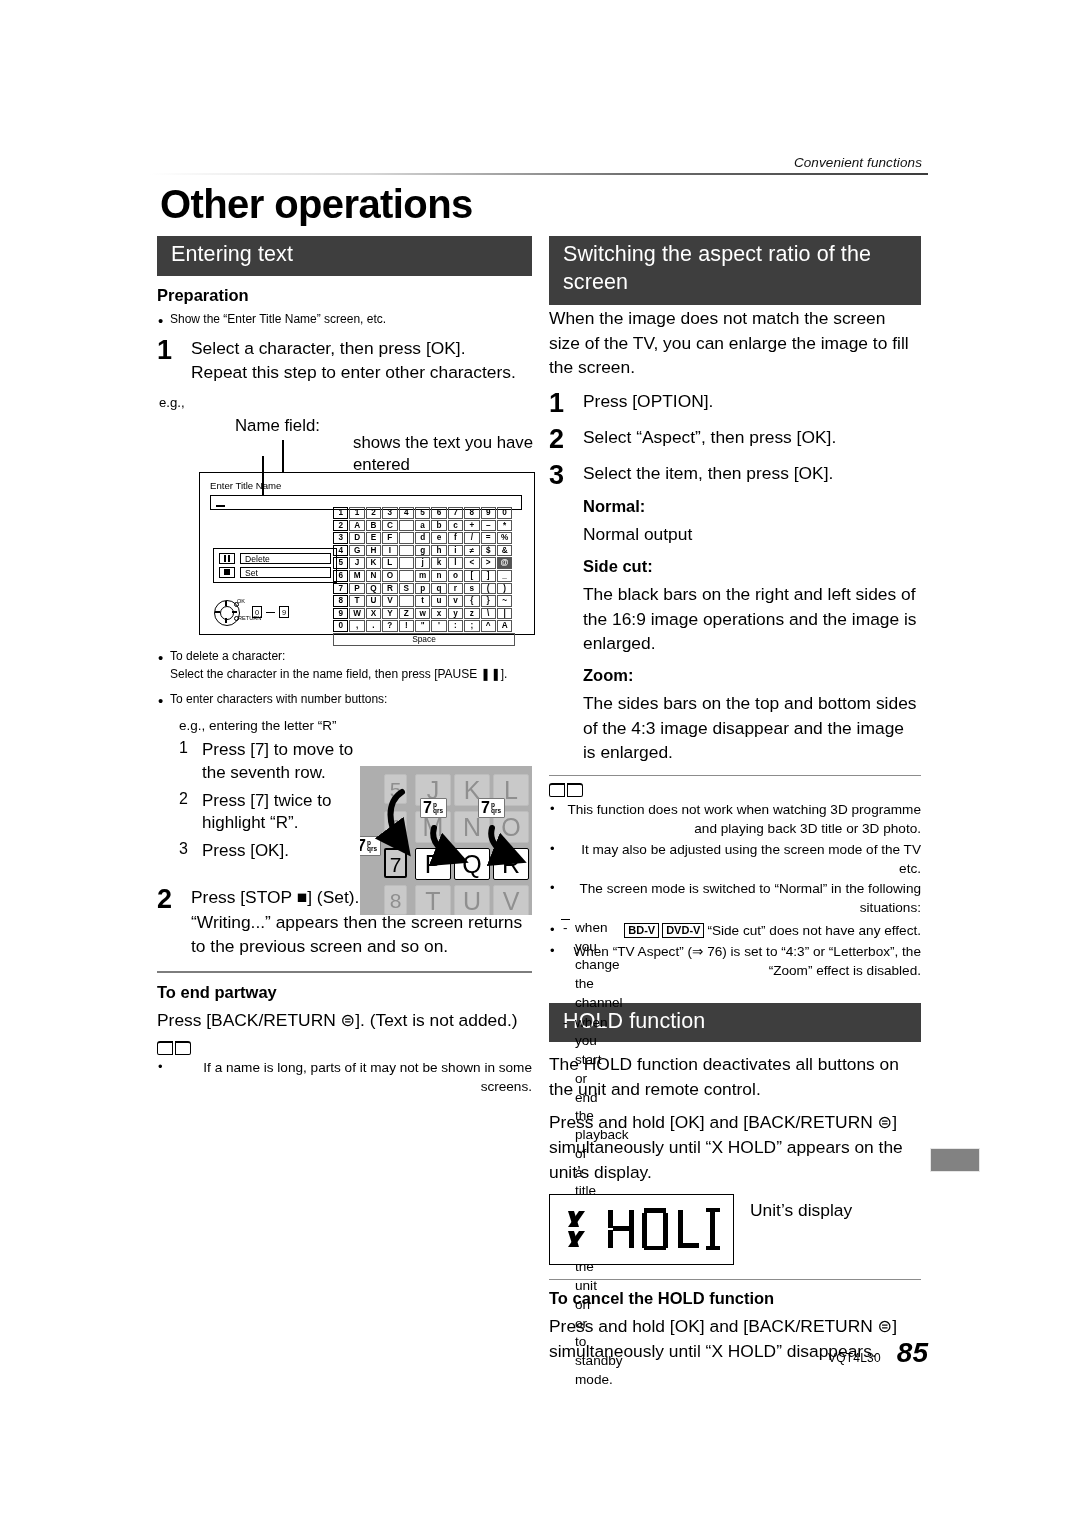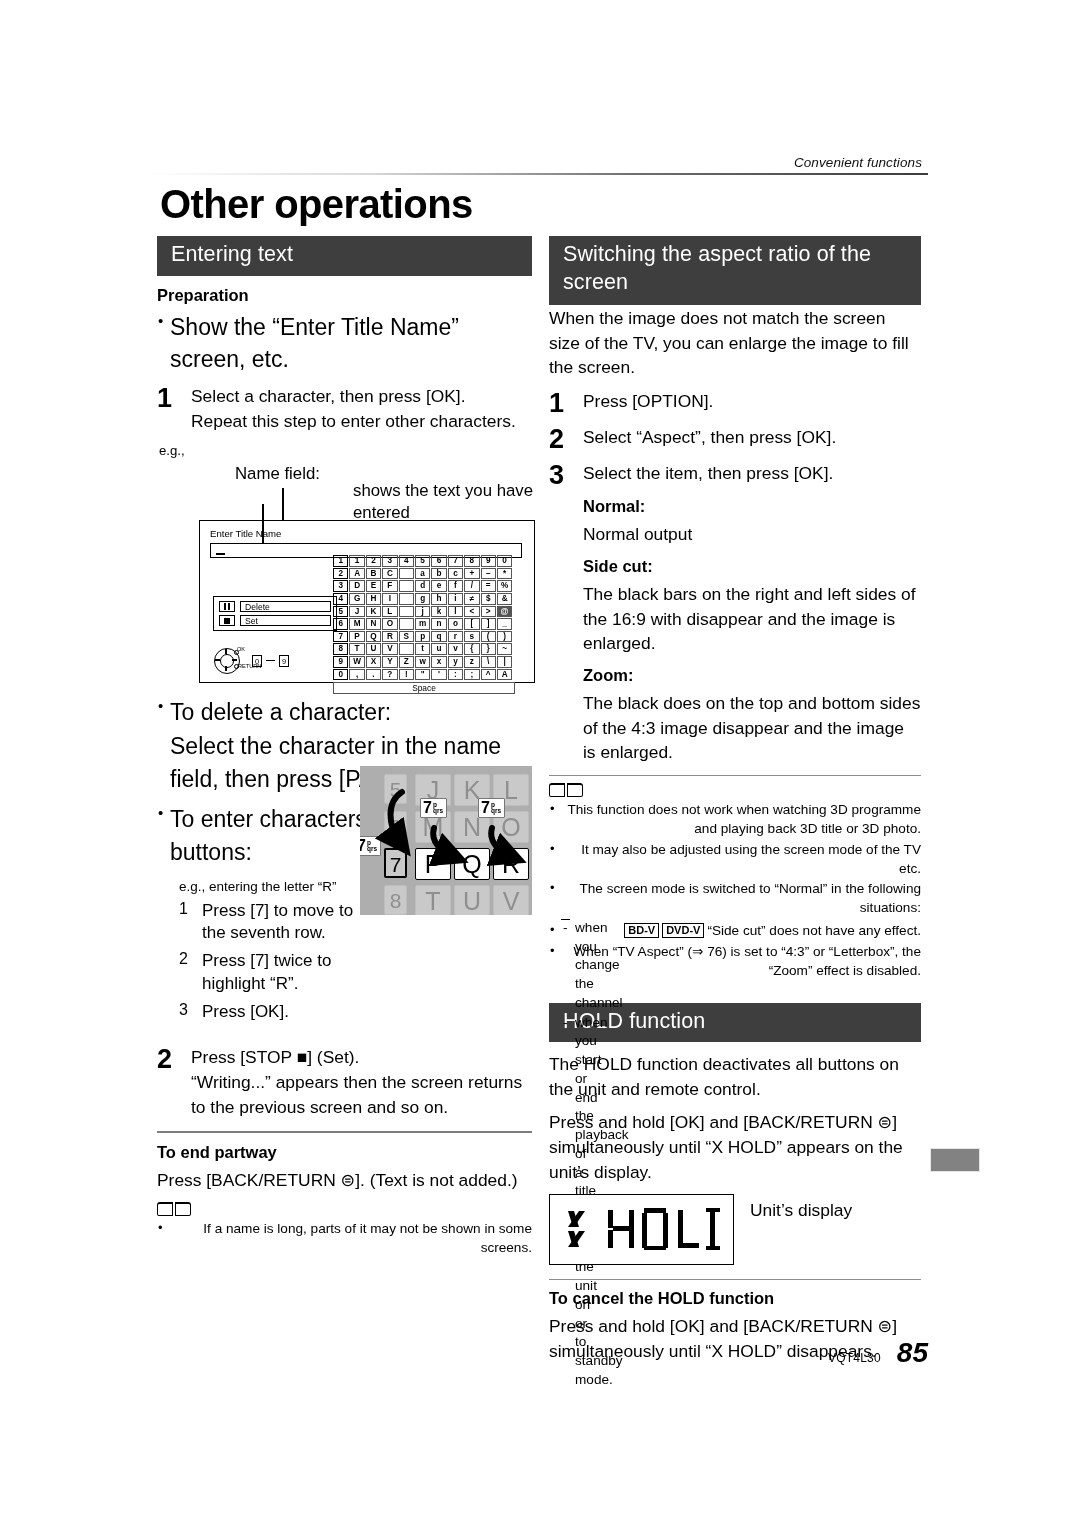--- a/index.html
+++ b/index.html
@@ -51,21 +51,21 @@
   .bar.two{padding-bottom:9px;}
 
   h4.sub{
     font-size:16.5px;font-weight:bold;margin:10px 0 6px 0;
   }
   p.body{
     font-size:17.4px;line-height:1.42;margin:0 0 9px 0;
   }
   ul.bul{list-style:none;margin:0 0 8px 0;padding:0;}
   ul.bul>li{
-    font-size:23px;line-height:1.42;
+    font-size:12px;line-height:1.42;
     padding-left:13px;position:relative;margin-bottom:2px;
   }
   ul.bul>li:before{
     content:"\2022";position:absolute;left:1px;top:-1px;font-size:15px;
   }
 
   
   .step{display:flex;margin:0 0 8px 0;}
   .step .num{
     font-size:27px;font-weight:bold;line-height:1;
@@ -601,23 +601,23 @@
     </div>
     <div class="step">
       <div class="num">3</div>
       <div class="stxt">Select the item, then press [OK].</div>
     </div>
 
     <div style="margin-left:34px;">
       <h4 class="sub" style="margin-top:6px;">Normal:</h4>
       <p class="body">Normal output</p>
       <h4 class="sub">Side cut:</h4>
-      <p class="body">The black bars on the right and left sides of the 16:9 with disappear and the image is enlarged.</p>
+      <p class="body">The black bars on the right and left sides of the 16:9 image operations and the image is enlarged.</p>
       <h4 class="sub">Zoom:</h4>
-      <p class="body">The black does on the top and bottom sides of the 4:3 image disappear and the image is enlarged.</p>
+      <p class="body">The sides bars on the top and bottom sides of the 4:3 image disappear and the image is enlarged.</p>
     </div>
 
     <div class="hr thin" style="margin:10px 0 4px 0;"></div>
 
     <div class="bookicon">
       <div class="half l"></div>
         <div class="half r"></div>
     </div>
 
     <ul class="note">

